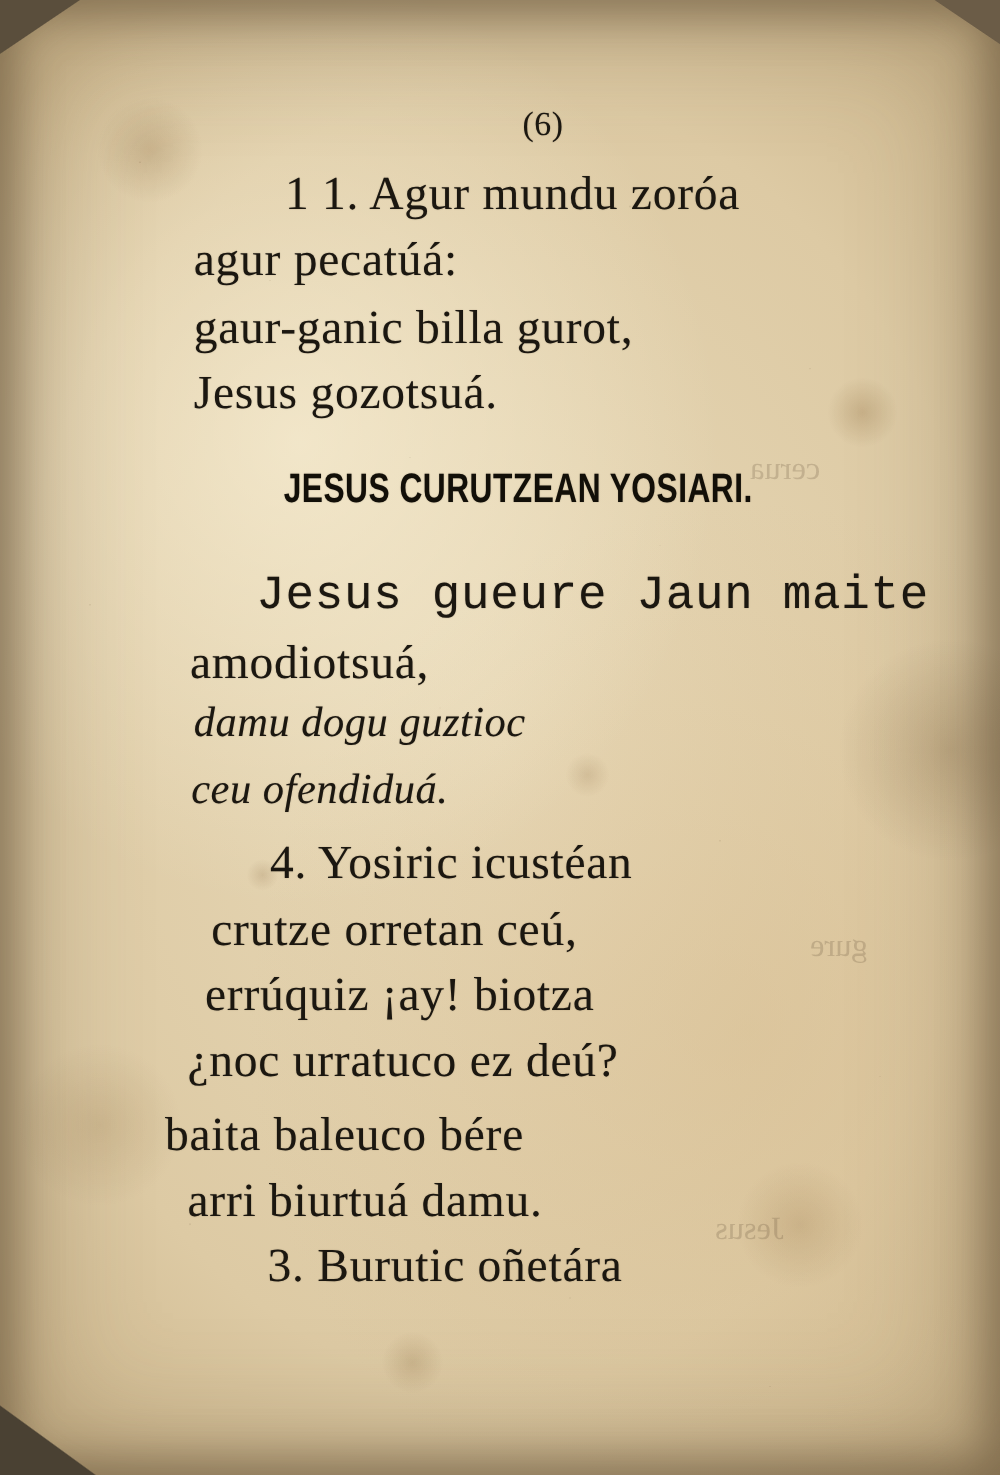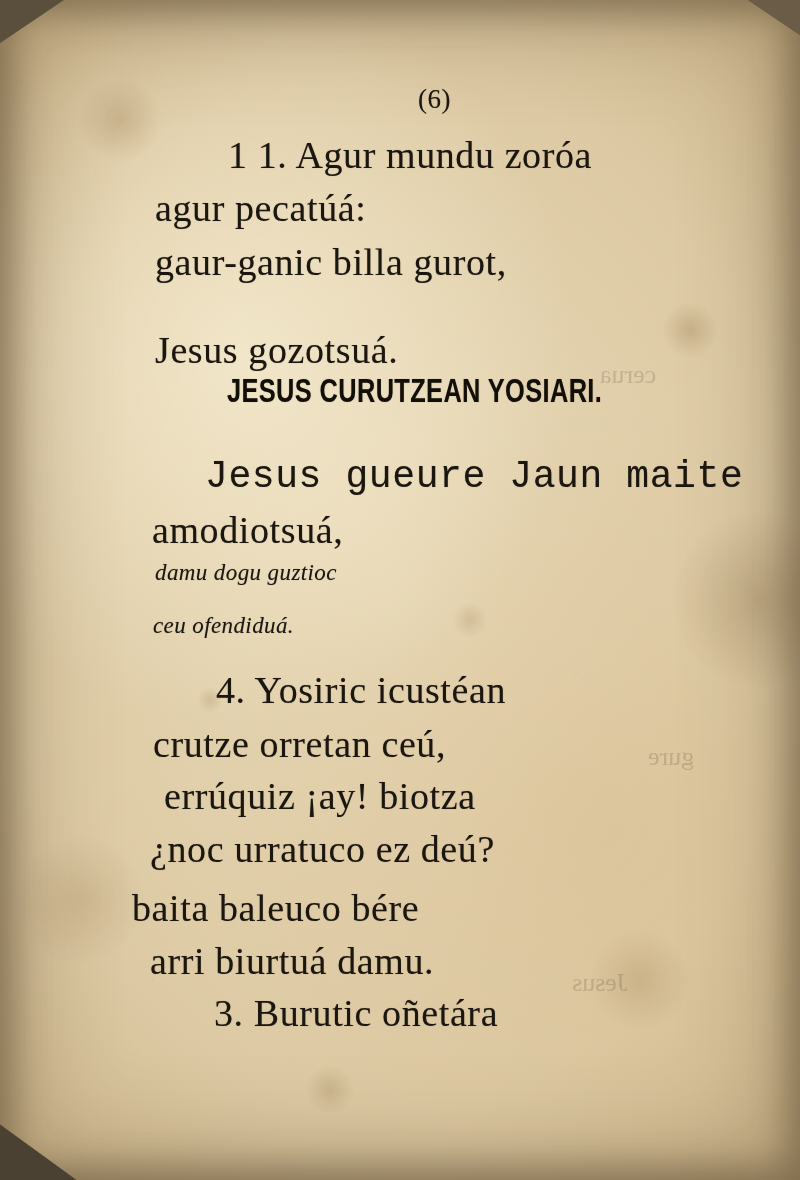--- a/index.html
+++ b/index.html
@@ -129,21 +129,21 @@
     font-weight: bold;
     font-size: 27px;
     letter-spacing: 0.4px;
     transform: scaleY(1.22) scaleX(0.94);
     transform-origin: left center;
     color: #120f08;
   }
 
   .italic {
     font-style: italic;
-    font-size: 23px;
+    font-size: 34px;
     letter-spacing: 0.4px;
   }
 
   
   .ghost {
     position: absolute;
     pointer-events: none;
     color: rgba(90,72,48,0.22);
     font-size: 26px;
     font-family: "Liberation Serif", serif;
@@ -159,31 +159,31 @@
   <div class="stains"></div>
   <div class="speckles"></div>
 
   <div id="text-block">
 
     <div class="line pagenum" style="left:418px; top:84px;">(6)</div>
 
     <div class="line verse" style="left:228px; top:133px;">1 1. Agur mundu zoróa</div>
     <div class="line verse" style="left:155px; top:186px;">agur pecatúá:</div>
     <div class="line verse" style="left:155px; top:240px;">gaur-ganic billa gurot,</div>
-    <div class="line verse" style="left:155px; top:292px;margin-top:36px;">Jesus gozotsuá.</div>
+    <div class="line verse" style="left:155px; top:292px;">Jesus gozotsuá.</div>
 
     <div class="line heading" style="left:227px; top:376px;">JESUS CURUTZEAN YOSIARI.</div>
 
     <div class="line verse" style="left:205px; top:455px;font-family:Liberation Mono, monospace;">Jesus gueure Jaun maite</div>
     <div class="line verse" style="left:152px; top:508px;">amodiotsuá,</div>
     <div class="line italic" style="left:155px; top:560px;">damu dogu guztioc</div>
     <div class="line italic" style="left:153px; top:613px;">ceu ofendiduá.</div>
 
     <div class="line verse" style="left:216px; top:668px;">4. Yosiric icustéan</div>
-    <div class="line verse" style="left:153px; top:722px;">crutze orretan ceú,</div>
+    <div class="line verse" style="left:169px; top:722px;">crutze orretan ceú,</div>
     <div class="line verse" style="left:152px; top:774px;margin-left:12px;">errúquiz ¡ay! biotza</div>
     <div class="line verse" style="left:150px; top:827px;">¿noc urratuco ez deú?</div>
     <div class="line verse" style="left:132px; top:886px;">baita baleuco bére</div>
     <div class="line verse" style="left:150px; top:939px;">arri biurtuá damu.</div>
     <div class="line verse" style="left:214px; top:991px;">3. Burutic oñetára</div>
 
     <div class="ghost" style="left:600px; top:360px;">cerua</div>
     <div class="ghost" style="left:648px; top:742px;">gure</div>
     <div class="ghost" style="left:572px; top:968px;">Jesus</div>
 

